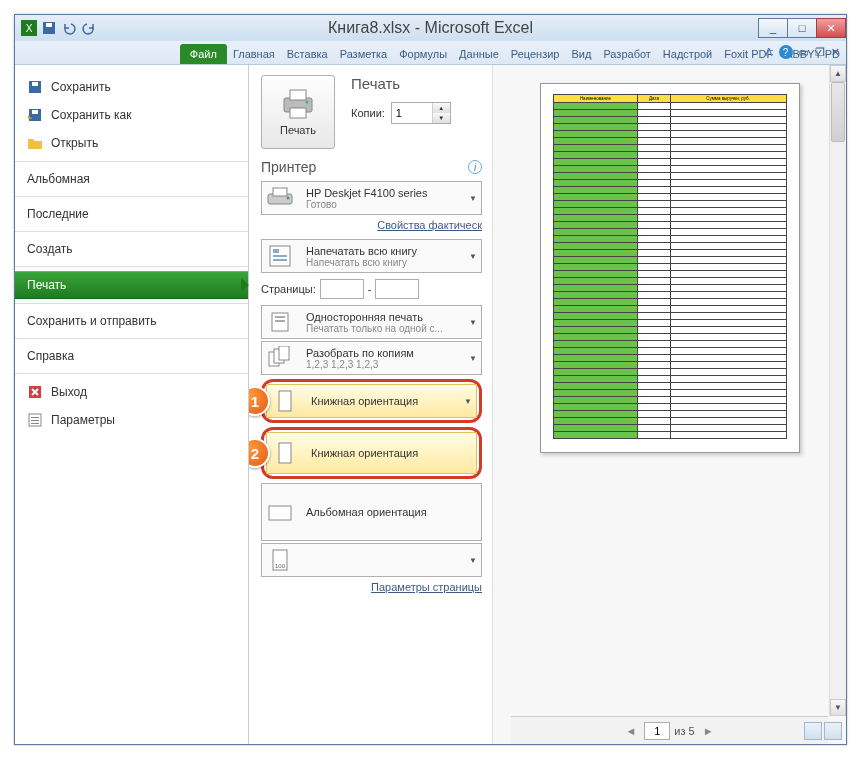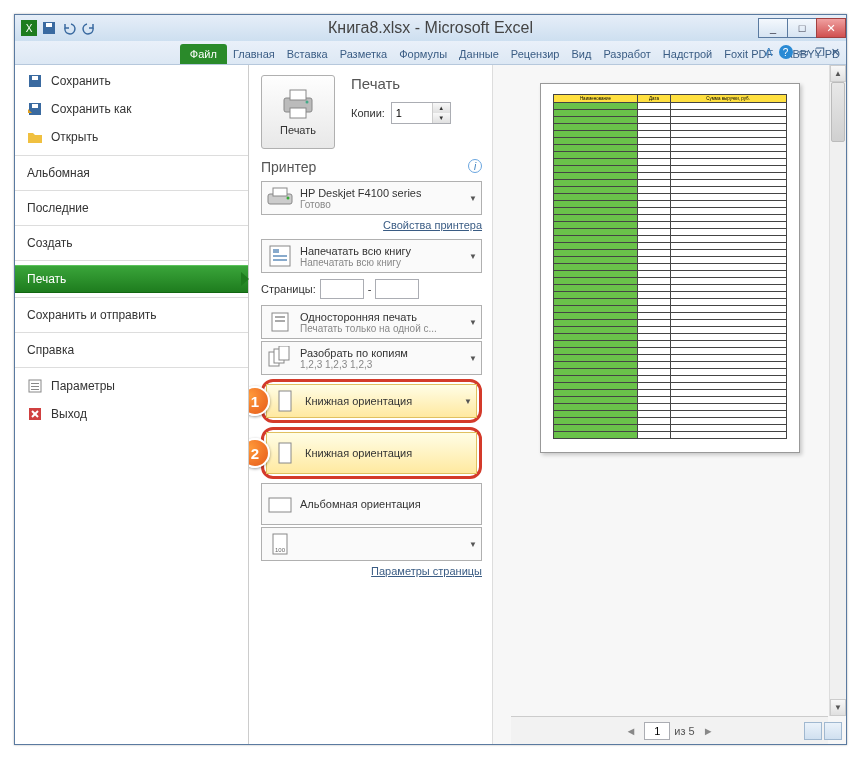--- a/index.html
+++ b/index.html
@@ -11,39 +11,39 @@
 .title-text { position: absolute; left: 50%; transform: translateX(-50%); color: #444; font-size: 16px; }
 .winbtns { margin-left: auto; display: flex; }
 .winbtn { width: 30px; height: 20px; border: 1px solid #5a7aa0; background: linear-gradient(#f4f8fd,#d6e4f2); margin-left: -1px; display: flex; align-items: center; justify-content: center; font-size: 11px; color: #334; }
 .winbtn.close { background: linear-gradient(#f0a0a0,#d05050); color: #fff; border-color: #a04040; }
 .ribbon-tabs { height: 24px; background: linear-gradient(#e9f0f9,#dde8f4); border-bottom: 1px solid #b6c8dc; display: flex; align-items: flex-end; font-size: 11px; position: relative; justify-content: flex-end; }
 .tab { padding: 4px 6px; color: #3a5c84; cursor: default; }
 .tab.file { background: #2a8a2a; color: #fff; border-radius: 3px 3px 0 0; margin-left: 4px; padding: 4px 10px; }
 .ribbon-help { position: absolute; right: 6px; top: 4px; display: flex; gap: 6px; color: #3a5c84; font-size: 11px; align-items: center; }
 .help-ic { width: 14px; height: 14px; border-radius: 50%; background: #2a8ad4; color: #fff; display: inline-flex; align-items: center; justify-content: center; font-size: 10px; }
 .workarea { flex: 1; display: flex; overflow: hidden; }
-.sidebar { width: 234px; background: #fff; border-right: 1px solid #ccc; padding-top: 2px; font-size: 12px; color: #333; }
+.sidebar { width: 234px; background: #fff; border-right: 1px solid #ccc; padding-top: 8px; font-size: 12px; color: #333; }
 .side-item { padding: 6px 12px; display: flex; align-items: center; gap: 8px; }
 .side-item.sel { background: linear-gradient(#3aa53a,#1e7c1e); color: #fff; border-top: 1px solid #5bc35b; border-bottom: 1px solid #116611; position: relative; }
 .side-item.sel::after { content:''; position:absolute; right:-1px; top:50%; transform:translateY(-50%); width:0;height:0;border-top:7px solid transparent;border-bottom:7px solid transparent;border-left:8px solid #1e7c1e; }
 .side-sep { height: 1px; background: #ddd; margin: 4px 0; }
 .side-ic { width: 16px; height: 16px; display: inline-block; flex-shrink: 0; }
 .print-pane { width: 244px; padding: 10px 10px 0 12px; font-size: 12px; color: #333; border-right: 1px solid #ddd; overflow: hidden; }
 .print-head { display: flex; align-items: flex-start; gap: 16px; margin-bottom: 10px; }
 .print-btn { width: 74px; height: 74px; border: 1px solid #b0b0b0; background: linear-gradient(#fefefe,#e8e8e8); border-radius: 3px; display: flex; flex-direction: column; align-items: center; justify-content: center; font-size: 11px; gap: 4px; }
 .print-meta { flex: 1; }
 .print-meta h3 { font-size: 15px; font-weight: normal; color: #555; margin-bottom: 10px; }
 .copies-row { display: flex; align-items: center; gap: 6px; font-size: 11px; }
 .spinner { width: 60px; height: 22px; border: 1px solid #abadb3; display: flex; }
 .spinner input { width: 40px; border: none; padding: 0 4px; font-size: 11px; }
 .spinner .arrows { width: 18px; border-left: 1px solid #ccc; display: flex; flex-direction: column; }
 .spinner .arrows span { flex: 1; display: flex; align-items: center; justify-content: center; font-size: 6px; background: linear-gradient(#f8f8f8,#e0e0e0); }
-.section-title { font-size: 14px; color: #555; margin: 10px 0 6px; display: flex; justify-content: space-between; }
+.section-title { font-size: 14px; color: #555; margin: 10px 0 6px; display: flex; justify-content: space-between; align-items: center; }
 .info-i { width: 14px; height: 14px; border-radius: 50%; border: 1px solid #6aa6e0; color: #3a80c0; display: inline-flex; align-items: center; justify-content: center; font-size: 10px; font-style: italic; }
-.combo { border: 1px solid #b0b0b0; background: #fafafa; display: flex; align-items: center; padding: 4px 4px; gap: 6px; font-size: 11px; position: relative; margin-bottom: 2px; }
+.combo { border: 1px solid #b0b0b0; background: #fafafa; display: flex; align-items: center; padding: 4px 4px; gap: 12px; font-size: 11px; position: relative; margin-bottom: 2px; }
 .combo .dd { margin-left: auto; font-size: 8px; color: #555; }
 .combo-ic { width: 28px; height: 24px; flex-shrink: 0; }
 .combo-txt { display: flex; flex-direction: column; overflow: hidden; }
 .combo-txt .sub { color: #888; font-size: 10px; white-space: nowrap; overflow: hidden; text-overflow: ellipsis; }
 .link-right { text-align: right; color: #3a5c84; font-size: 11px; text-decoration: underline; margin: 4px 0 8px; cursor: pointer; }
 .pages-row { display: flex; align-items: center; gap: 4px; font-size: 11px; margin: 6px 0; }
 .pages-row input { width: 44px; height: 20px; border: 1px solid #abadb3; padding: 0 2px; font-size: 11px; }
 .callout-group { position: relative; margin-top: 4px; }
 .callout-box { border: 3px solid #d43a2a; border-radius: 12px; padding: 2px; margin-bottom: 4px; position: relative; }
 .callout-num { position: absolute; left: -24px; top: 50%; transform: translateY(-50%); width: 30px; height: 30px; border-radius: 50%; background: radial-gradient(circle at 30% 30%, #ff9a3a, #e65a1a); border: 2px solid #fff; color: #fff; display: flex; align-items: center; justify-content: center; font-weight: bold; font-size: 15px; box-shadow: 0 1px 3px rgba(0,0,0,.4); z-index: 5; }
@@ -177,37 +177,37 @@
           <span>Сохранить и отправить</span>
         </div>
       <div class="side-sep"></div>
       <div class="side-item">
           <span>Справка</span>
         </div>
       <div class="side-sep"></div>
       <div class="side-item">
           <span class="side-ic">
             <svg viewBox="0 0 16 16">
+              <rect x="2" y="2" width="12" height="12" fill="#d04040"></rect>
+              <line x1="5" y1="5" x2="11" y2="11" stroke="#fff" stroke-width="2"></line>
+              <line x1="11" y1="5" x2="5" y2="11" stroke="#fff" stroke-width="2"></line>
+            </svg>
+          </span>
+          <span>Выход</span>
+        </div>
+      <div class="side-item">
+          <span class="side-ic">
+            <svg viewBox="0 0 16 16">
               <rect x="2" y="2" width="12" height="12" fill="#fff" stroke="#888"></rect>
               <rect x="4" y="5" width="8" height="1" fill="#888"></rect>
               <rect x="4" y="8" width="8" height="1" fill="#888"></rect>
               <rect x="4" y="11" width="8" height="1" fill="#888"></rect>
             </svg>
           </span>
           <span>Параметры</span>
-        </div>
-      <div class="side-item">
-          <span class="side-ic">
-            <svg viewBox="0 0 16 16">
-              <rect x="2" y="2" width="12" height="12" fill="#d04040"></rect>
-              <line x1="5" y1="5" x2="11" y2="11" stroke="#fff" stroke-width="2"></line>
-              <line x1="11" y1="5" x2="5" y2="11" stroke="#fff" stroke-width="2"></line>
-            </svg>
-          </span>
-          <span>Выход</span>
         </div>
     </div>
 
     <div class="print-pane">
       <div class="print-head">
         <div class="print-btn">
           <svg width="36" height="32" viewBox="0 0 36 32">
               <rect x="4" y="10" width="28" height="14" rx="2" fill="#bbb" stroke="#888"></rect>
               <rect x="10" y="2" width="16" height="10" fill="#fff" stroke="#888"></rect>
               <rect x="10" y="20" width="16" height="10" fill="#fff" stroke="#888"></rect>
@@ -241,21 +241,21 @@
               <rect x="7" y="2" width="14" height="8" fill="#fff" stroke="#888"></rect>
               <circle cx="22" cy="12" r="1.5" fill="#3a3"></circle>
             </svg>
           </span>
         <div class="combo-txt">
             <span>HP Deskjet F4100 series</span>
             <span class="sub">Готово</span>
           </div>
         <span class="dd">▼</span>
       </div>
-      <div class="link-right">Свойства принтера</div>
+      <div class="link-right">Свойства фактическ</div>
 
       <div class="combo">
         <span class="combo-ic">
             <svg viewBox="0 0 28 24">
               <rect x="4" y="2" width="20" height="20" fill="#fff" stroke="#888"></rect>
               <rect x="7" y="5" width="6" height="4" fill="#8ac"></rect>
               <rect x="7" y="11" width="14" height="2" fill="#8ac"></rect>
               <rect x="7" y="15" width="14" height="2" fill="#8ac"></rect>
             </svg>
           </span>
@@ -323,21 +323,21 @@
                   <rect x="8" y="2" width="12" height="20" fill="#fff" stroke="#888"></rect>
                 </svg>
               </span>
             <div class="combo-txt">
                 <span>Книжная ориентация</span>
               </div>
           </div>
         </div>
       </div>
 
-      <div class="combo" style="padding:8px 4px">
+      <div class="combo" style="padding:16px 4px">
         <span class="combo-ic">
             <svg viewBox="0 0 28 24">
               <rect x="3" y="6" width="22" height="14" fill="#fff" stroke="#888"></rect>
             </svg>
           </span>
         <div class="combo-txt">
             <span>Альбомная ориентация</span>
           </div>
       </div>
 

